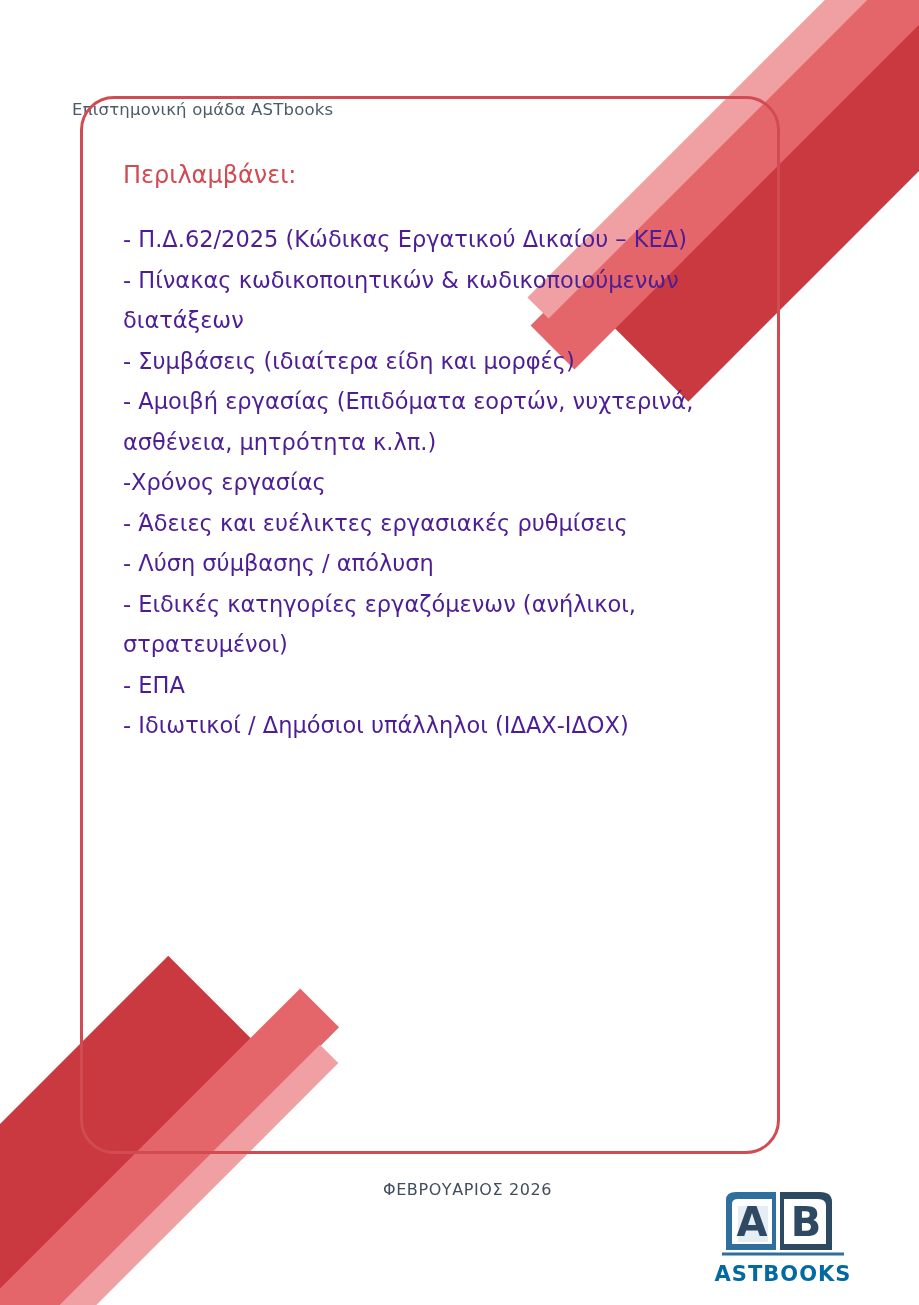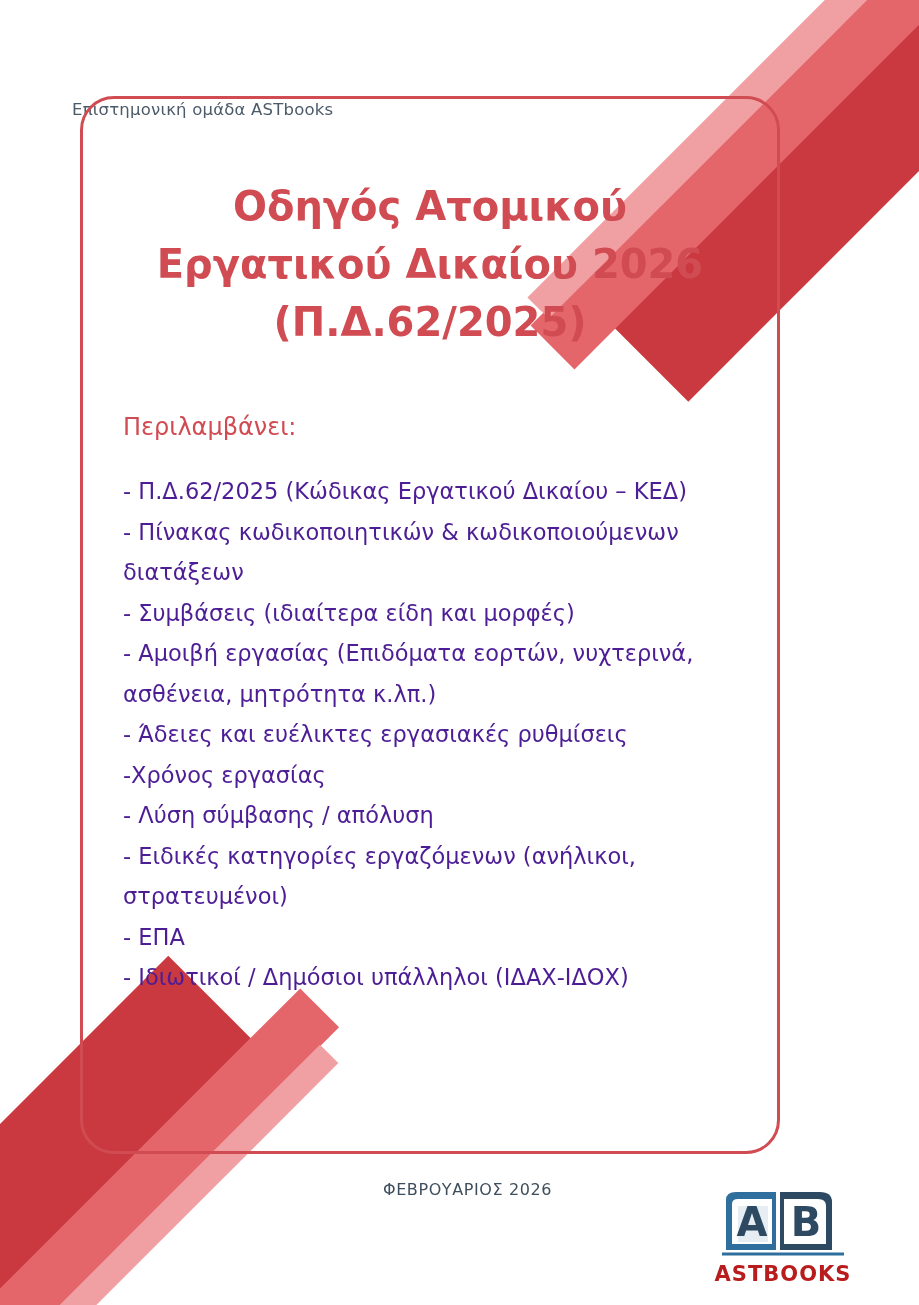--- a/index.html
+++ b/index.html
@@ -168,21 +168,21 @@
   .logo-mark {
     position: relative;
     width: 130px;
     height: 78px;
     margin: 0 auto;
   }
   .logo-word {
     margin-top: 4px;
     font-size: 21px;
     letter-spacing: 1px;
-    color: #b91c1c;
+    color: #0369a1;
     font-weight: bold;
   }
 </style>
 </head>
 <body>
 
 <div class="page">
 
   <div class="ribbon rb-tr4"></div>
   <div class="ribbon rb-tr1"></div>
@@ -191,35 +191,30 @@
 
   <div class="ribbon rb-bl4"></div>
   <div class="ribbon rb-bl1"></div>
   <div class="ribbon rb-bl2"></div>
   <div class="ribbon rb-bl3"></div>
 
   <div class="author-line">Επιστημονική ομάδα ASTbooks</div>
 
   <div class="card">
 
-    <div class="title">
-      <span class="ln">Οδηγός Ατομικού</span>
-      <span class="ln">Εργατικού Δικαίου 2026</span>
-      <span class="ln">(Π.Δ.62/2025)</span>
-    </div>
 
     <div class="includes-label">Περιλαμβάνει:</div>
 
     <div class="items">
       <span class="item">- Π.Δ.62/2025 (Κώδικας Εργατικού Δικαίου – ΚΕΔ)</span>
       <span class="item">- Πίνακας κωδικοποιητικών &amp; κωδικοποιούμενων διατάξεων</span>
       <span class="item">- Συμβάσεις (ιδιαίτερα είδη και μορφές)</span>
       <span class="item">- Αμοιβή εργασίας (Επιδόματα εορτών, νυχτερινά, ασθένεια, μητρότητα κ.λπ.)</span>
+      <span class="item">-Χρόνος εργασίας</span>
       <span class="item">- Άδειες και ευέλικτες εργασιακές ρυθμίσεις</span>
-      <span class="item">-Χρόνος εργασίας</span>
       <span class="item">- Λύση σύμβασης / απόλυση</span>
       <span class="item">- Ειδικές κατηγορίες εργαζόμενων (ανήλικοι, στρατευμένοι)</span>
       <span class="item">- ΕΠΑ</span>
       <span class="item">- Ιδιωτικοί / Δημόσιοι υπάλληλοι (ΙΔΑΧ-ΙΔΟΧ)</span>
     </div>
   </div>
 
   <div class="footer-date">ΦΕΒΡΟΥΑΡΙΟΣ 2026</div>
 
   <div class="logo">

